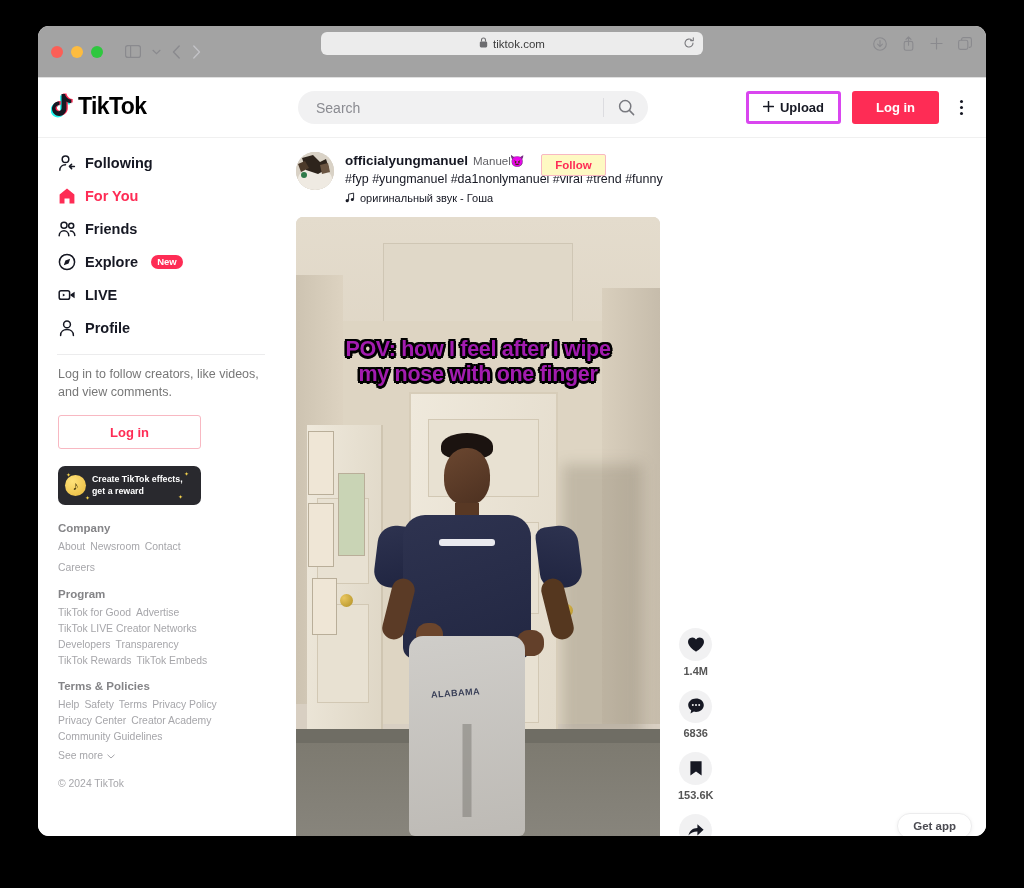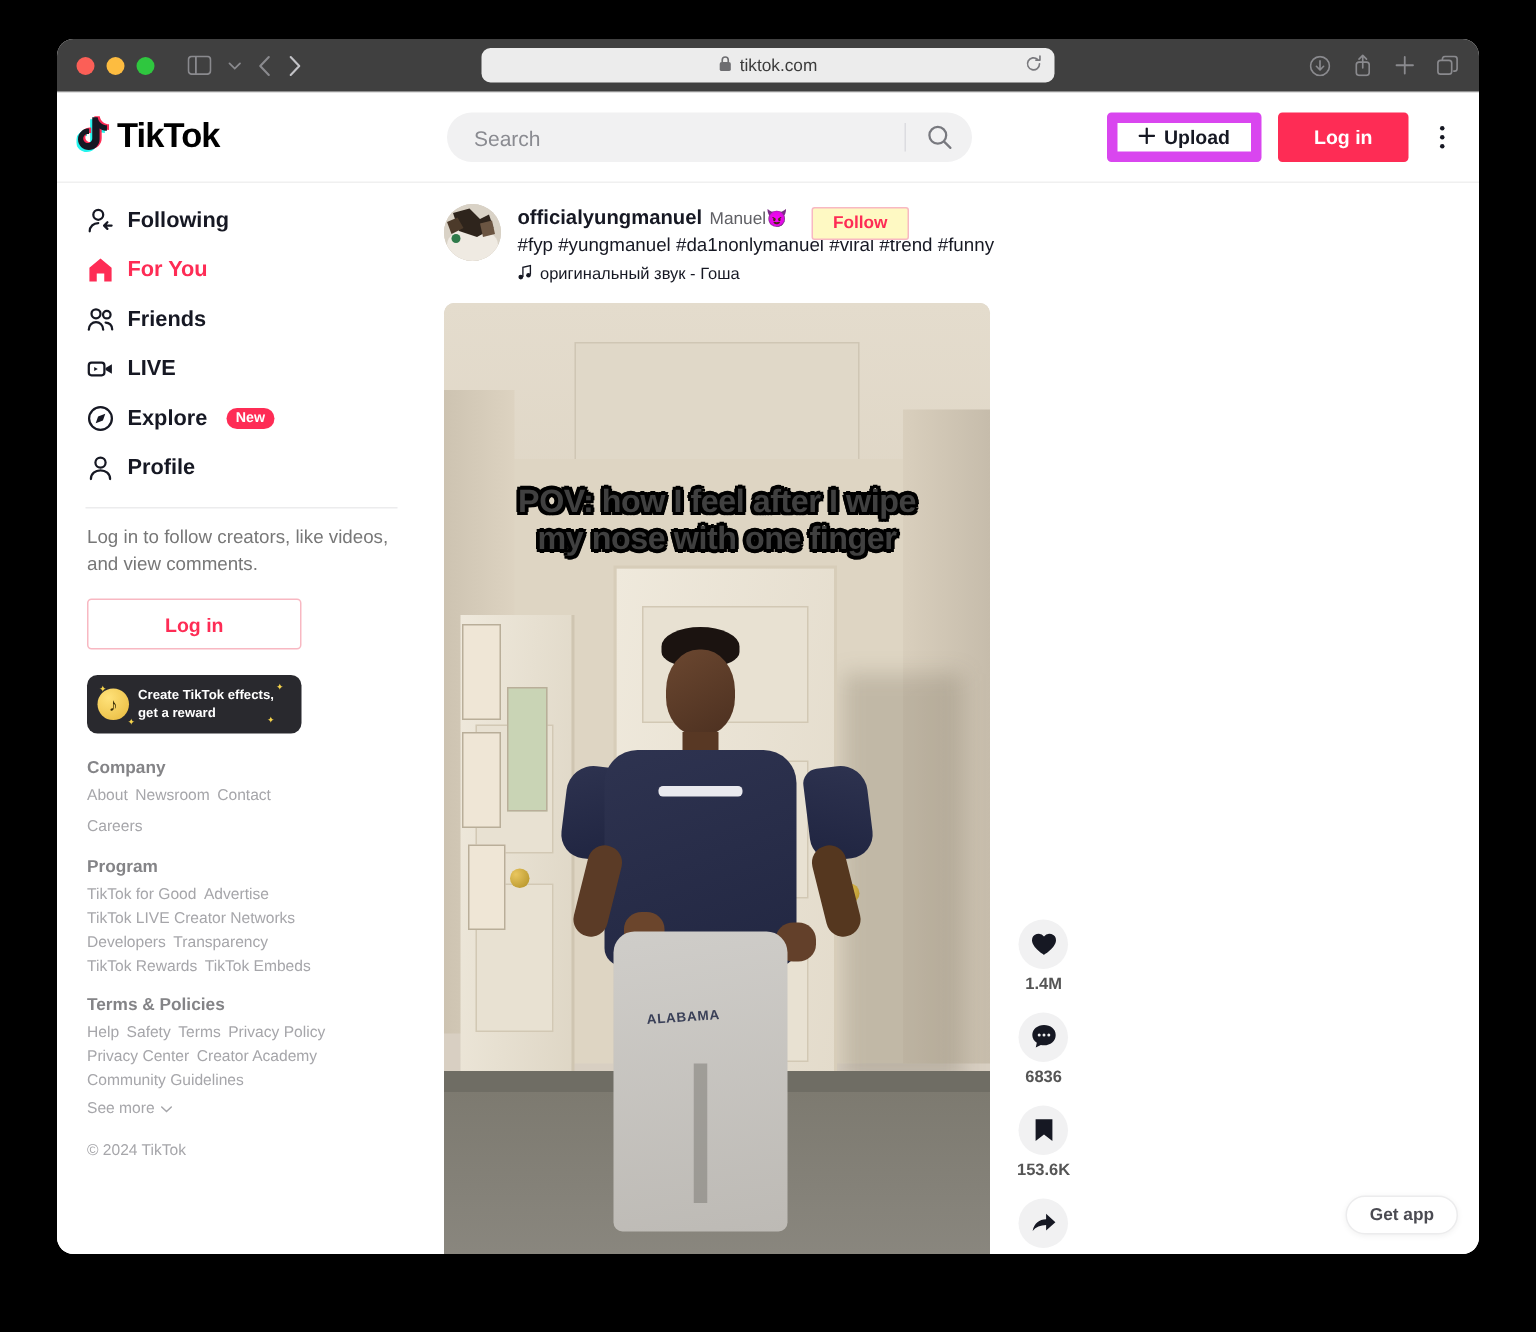--- a/index.html
+++ b/index.html
@@ -15,22 +15,22 @@
     position: absolute;
     left: 38px; top: 26px;
     width: 948px; height: 810px;
     background: #fff;
     border-radius: 11px;
     overflow: hidden;
     box-shadow: 0 10px 40px rgba(0,0,0,0.55);
   }
 
   .titlebar {
-    height: 36px;
-    background: #404040;
+    height: 52px;
+    background: #a3a3a3;
     border-bottom: 1px solid #e0e0e0;
     display: flex;
     align-items: center;
     padding: 0 13px;
     position: relative;
   }
   .traffic { display: flex; gap: 8px; align-items: center; }
   .dot { width: 12px; height: 12px; border-radius: 50%; }
   .dot.red { background: #fb5f57; }
   .dot.yellow { background: #fdbc40; }
@@ -110,21 +110,21 @@
     background: transparent; border: none; cursor: pointer;
     color: #78797f;
   }
 
   .hdr-right {
     position: absolute; right: 14px;
     display: flex; align-items: center; gap: 11px;
   }
   .btn-upload {
     height: 33px; padding: 0 14px;
-    background: #fff; border: 7px solid #d946ef;
+    background: #fff; border: 3px solid #d946ef;
     border-radius: 3px;
     font-size: 13px; font-weight: bold; color: #161823;
     display: flex; align-items: center; gap: 6px;
     cursor: pointer;
     font-family: "Liberation Sans", sans-serif;
   }
   .btn-login {
     height: 33px; padding: 0 24px;
     background: #fe2c55; border: none;
     border-radius: 3px;
@@ -336,21 +336,21 @@
     font-size:9px; font-weight:bold; color:#3a4058;
     letter-spacing:0.5px; transform: rotate(-4deg);
   }
 
   .vid-caption {
     position: absolute;
     left: 0; right: 0; top: 18.5%;
     text-align: center;
     font-size: 21.5px;
     font-weight: bold;
-    color: #404040;
+    color: #a21caf;
     line-height: 1.18;
     padding: 0 20px;
     letter-spacing: -0.3px;
     text-shadow:
       -2px -2px 0 #000, 2px -2px 0 #000, -2px 2px 0 #000, 2px 2px 0 #000,
       -2.5px 0 0 #000, 2.5px 0 0 #000, 0 -2.5px 0 #000, 0 2.5px 0 #000;
   }
 
   
   .rail { display: flex; flex-direction: column; gap: 13px; padding-bottom: 4px; }
@@ -527,37 +527,37 @@
               <path d="M1.2 15.8c0-3 2.2-5 4.8-5s4.8 2 4.8 5" fill="none" stroke="currentColor" stroke-width="1.5" stroke-linecap="round"></path>
               <path d="M12.4 11c2.4 0 4.4 1.8 4.4 4.6" fill="none" stroke="currentColor" stroke-width="1.5" stroke-linecap="round"></path>
             </svg>
         </span>
         <span class="nav-label">Friends</span>
       </div>
 
       <div class="nav-item">
         <span class="nav-ico">
           <svg width="18" height="18" viewBox="0 0 18 18">
+              <circle cx="9" cy="9" r="7.6" fill="none" stroke="currentColor" stroke-width="1.5"></circle>
+              <path d="M12.2 5.8L7.4 7.6 5.8 12.2l4.8-1.8z" fill="currentColor"></path>
+            </svg>
+        </span>
+        <span class="nav-label">Explore</span>
+        <span class="badge-new">New</span>
+      </div>
+
+      <div class="nav-item">
+        <span class="nav-ico">
+          <svg width="18" height="18" viewBox="0 0 18 18">
               <rect x="1.2" y="4.8" width="10.4" height="8.4" rx="1.8" fill="none" stroke="currentColor" stroke-width="1.5"></rect>
               <path d="M12.4 8.4l4.2-2.6v6.4l-4.2-2.6z" fill="currentColor"></path>
               <path d="M4.8 7.6v2.8l2.4-1.4z" fill="currentColor"></path>
             </svg>
         </span>
         <span class="nav-label">LIVE</span>
-      </div>
-
-      <div class="nav-item">
-        <span class="nav-ico">
-          <svg width="18" height="18" viewBox="0 0 18 18">
-              <circle cx="9" cy="9" r="7.6" fill="none" stroke="currentColor" stroke-width="1.5"></circle>
-              <path d="M12.2 5.8L7.4 7.6 5.8 12.2l4.8-1.8z" fill="currentColor"></path>
-            </svg>
-        </span>
-        <span class="nav-label">Explore</span>
-        <span class="badge-new">New</span>
       </div>
 
       <div class="nav-item">
         <span class="nav-ico">
           <svg width="18" height="18" viewBox="0 0 18 18">
               <circle cx="9" cy="5.4" r="3.4" fill="none" stroke="currentColor" stroke-width="1.5"></circle>
               <path d="M2.6 16.4c0-3.6 2.9-5.8 6.4-5.8s6.4 2.2 6.4 5.8" fill="none" stroke="currentColor" stroke-width="1.5" stroke-linecap="round"></path>
             </svg>
         </span>
         <span class="nav-label">Profile</span>

